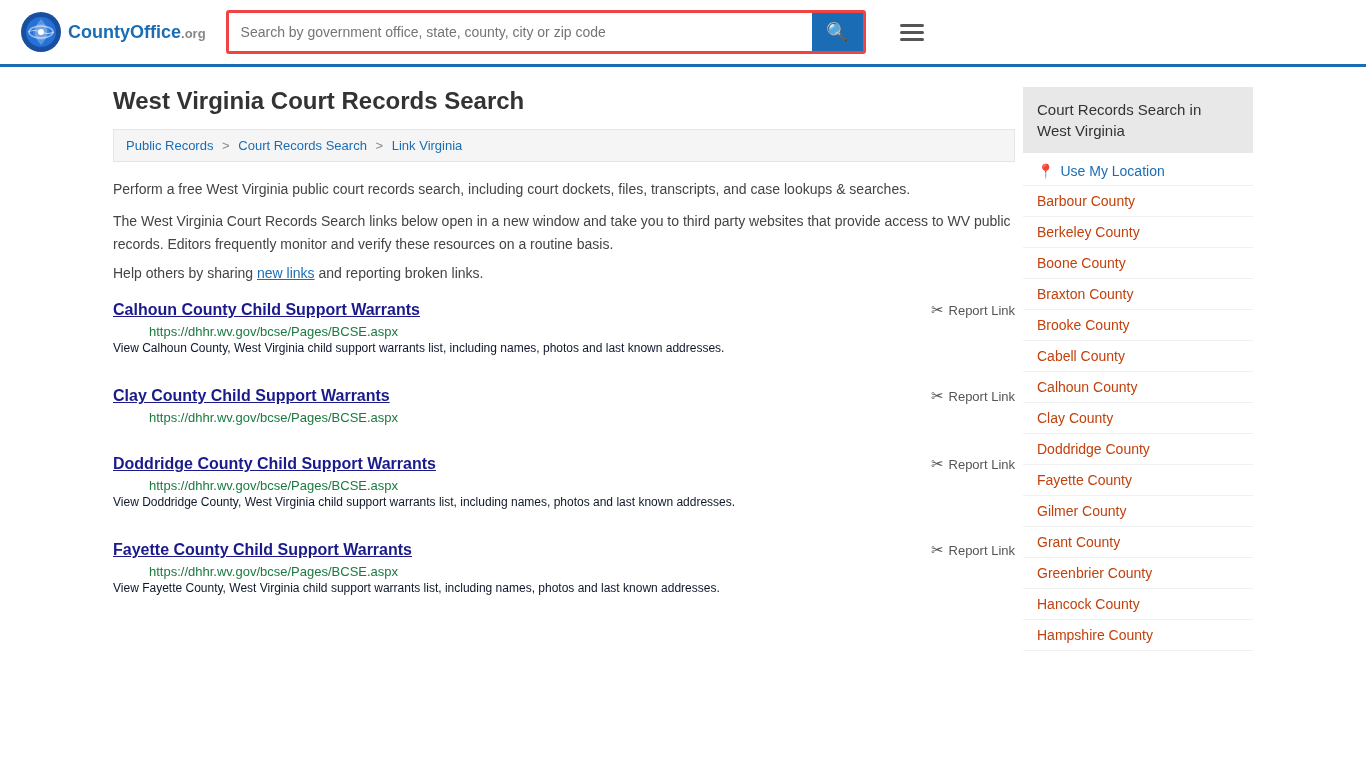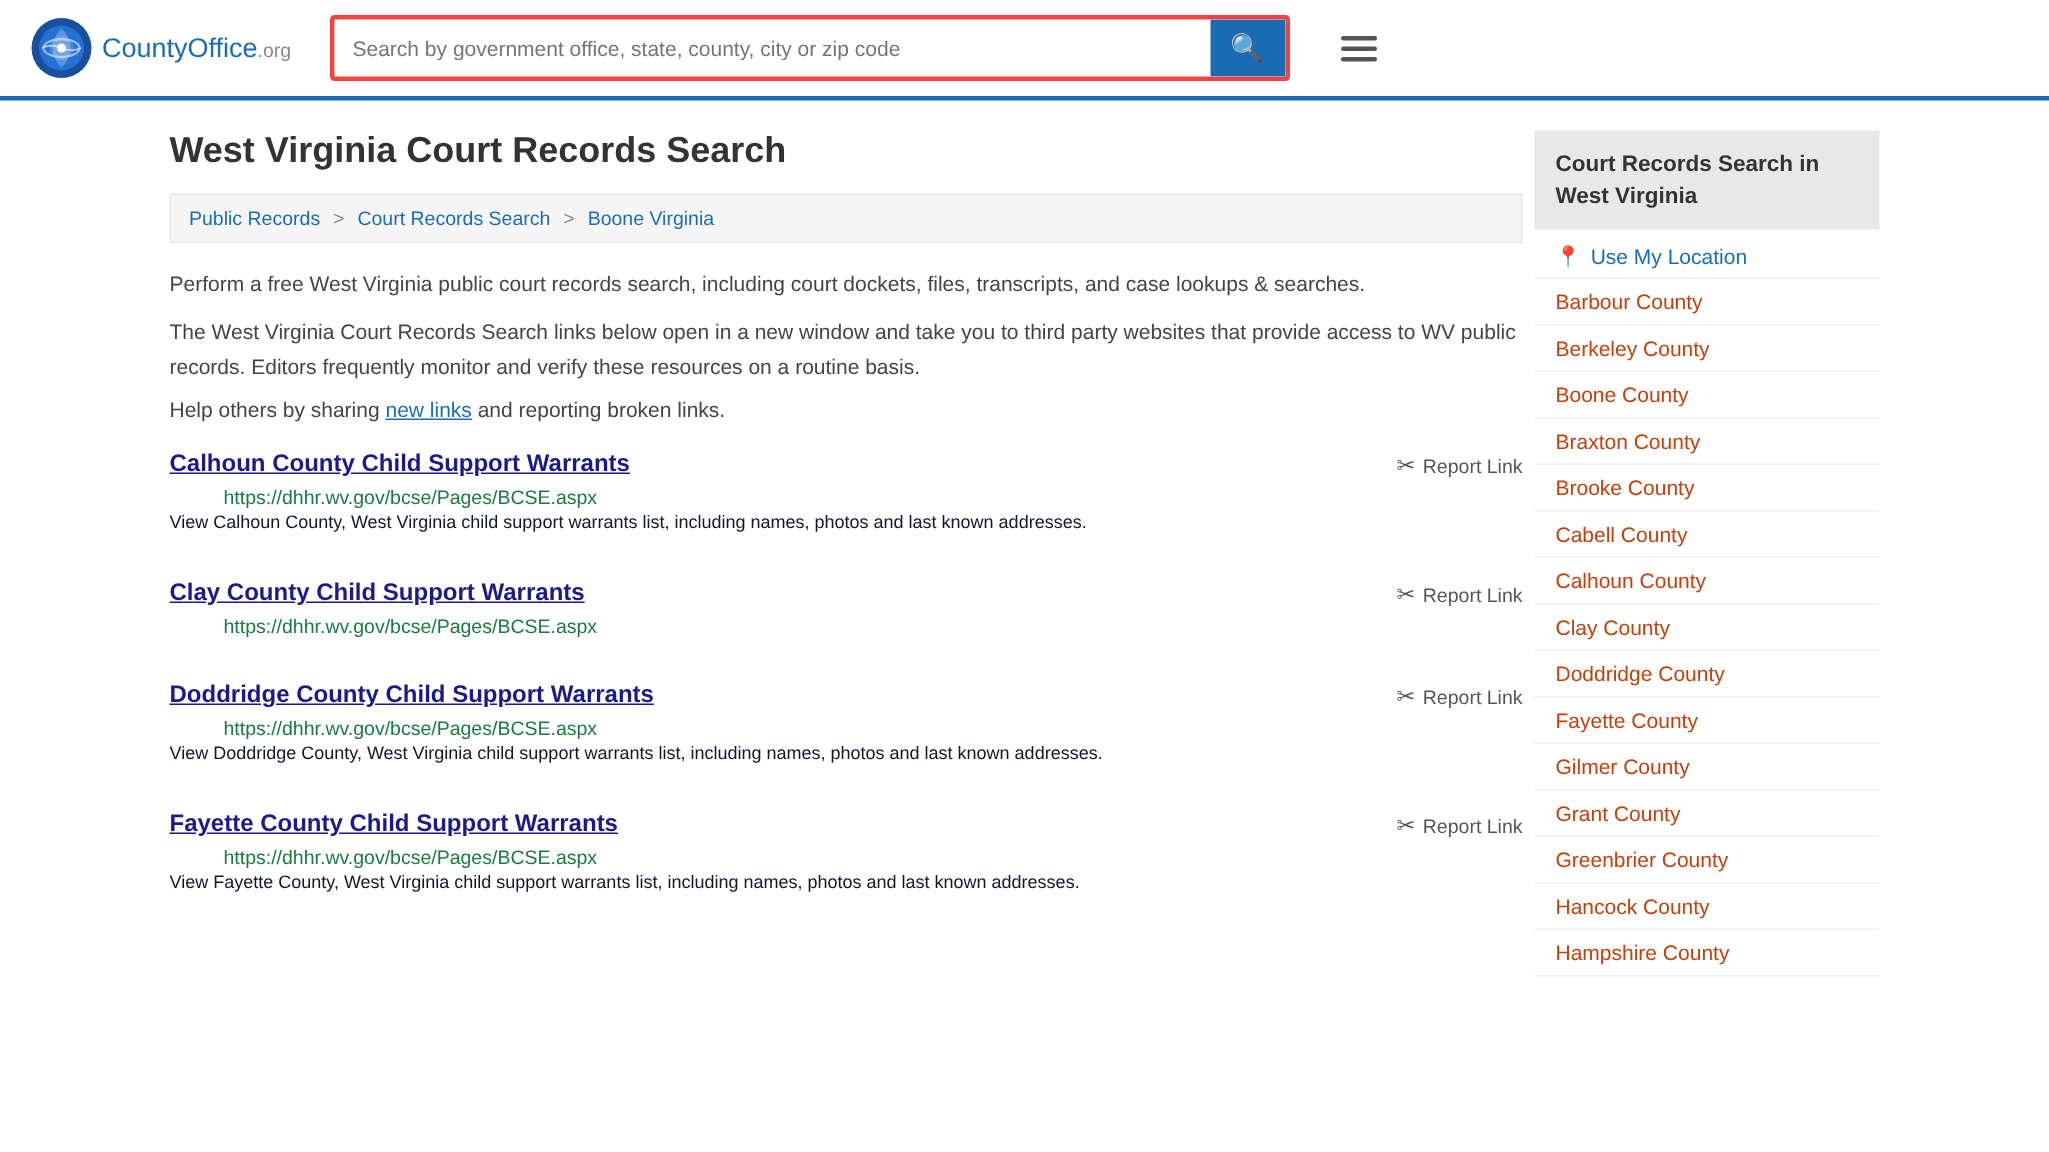--- a/index.html
+++ b/index.html
@@ -21,21 +21,21 @@
       text-decoration: none;
       color: #333;
       min-width: 180px;
     }
     #logo-icon {
       width: 42px;
       height: 42px;
     }
     #logo-text {
       font-size: 18px;
-      font-weight: normal;
+      font-weight: bold;
       color: #333;
     }
     #logo-text span { color: #1a6db5; }
     #search-bar-container {
       flex: 1;
       display: flex;
       align-items: center;
       border: 3px solid #ef4444;
       border-radius: 3px;
       overflow: hidden;
@@ -175,21 +175,21 @@
 
     
     #sidebar {
       width: 230px;
       min-width: 230px;
     }
     #sidebar-title {
       background: #e8e8e8;
       padding: 12px 14px;
       font-size: 15px;
-      font-weight: bold;
+      font-weight: normal;
       color: #333;
       margin-bottom: 0;
       line-height: 1.4;
     }
     #use-location {
       display: flex;
       align-items: center;
       gap: 6px;
       padding: 10px 14px 6px 14px;
       color: #1a6db5;
@@ -249,21 +249,21 @@
 
   <div id="content">
 
     <h1 id="page-title">West Virginia Court Records Search</h1>
 
     <div id="breadcrumb">
       <a href="#">Public Records</a>
       <span> &gt; </span>
       <a href="#">Court Records Search</a>
       <span> &gt; </span>
-      <a href="#">Boone Virginia</a>
+      <a href="#">Link Virginia</a>
     </div>
 
     <p id="intro-text">Perform a free West Virginia public court records search, including court dockets, files, transcripts, and case lookups &amp; searches.</p>
     <p id="intro-links-text">The West Virginia Court Records Search links below open in a new window and take you to third party websites that provide access to WV public records. Editors frequently monitor and verify these resources on a routine basis.</p>
 
     <p id="share-line">
       <span>Help others by sharing</span>
       <a href="#"> <span>new links</span></a><span> and reporting broken links.</span>
     </p>
 

